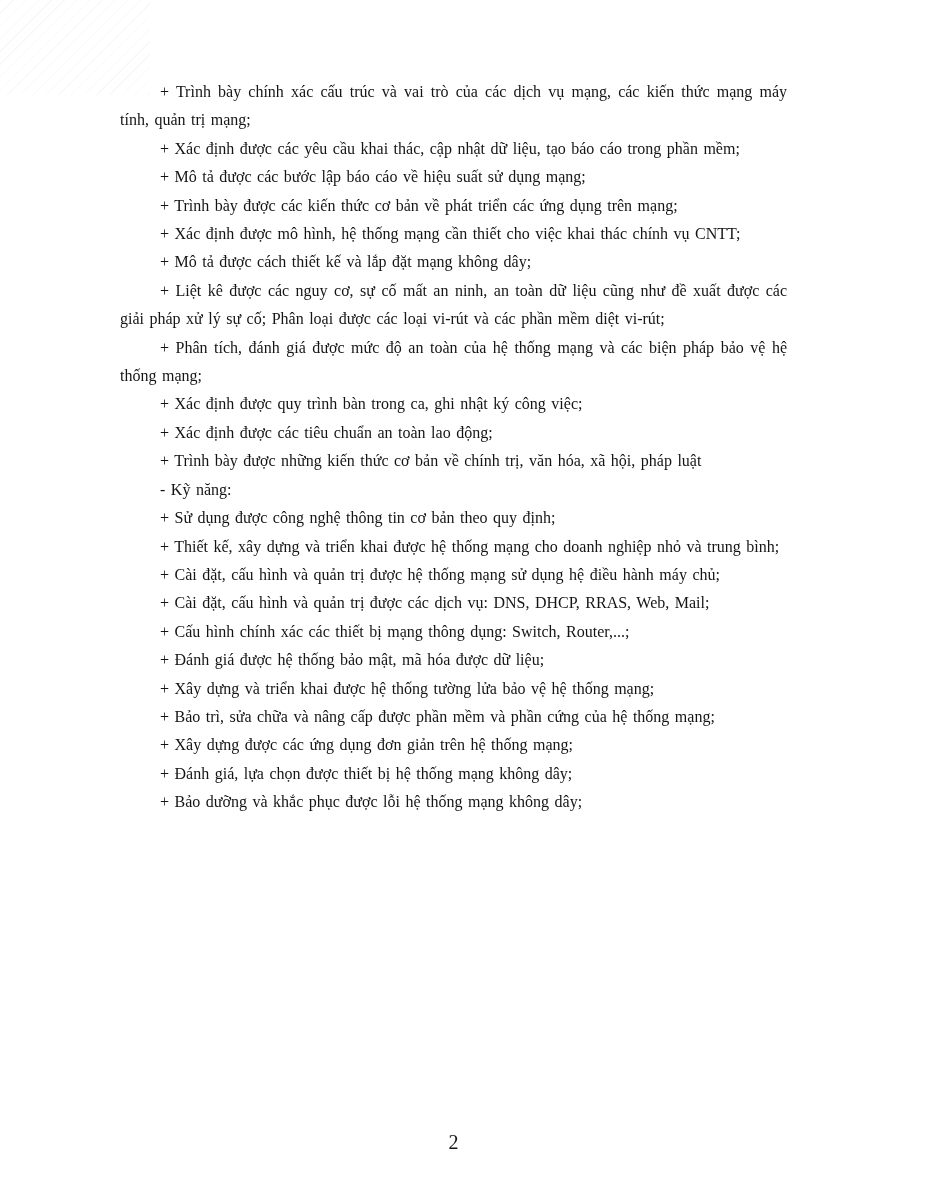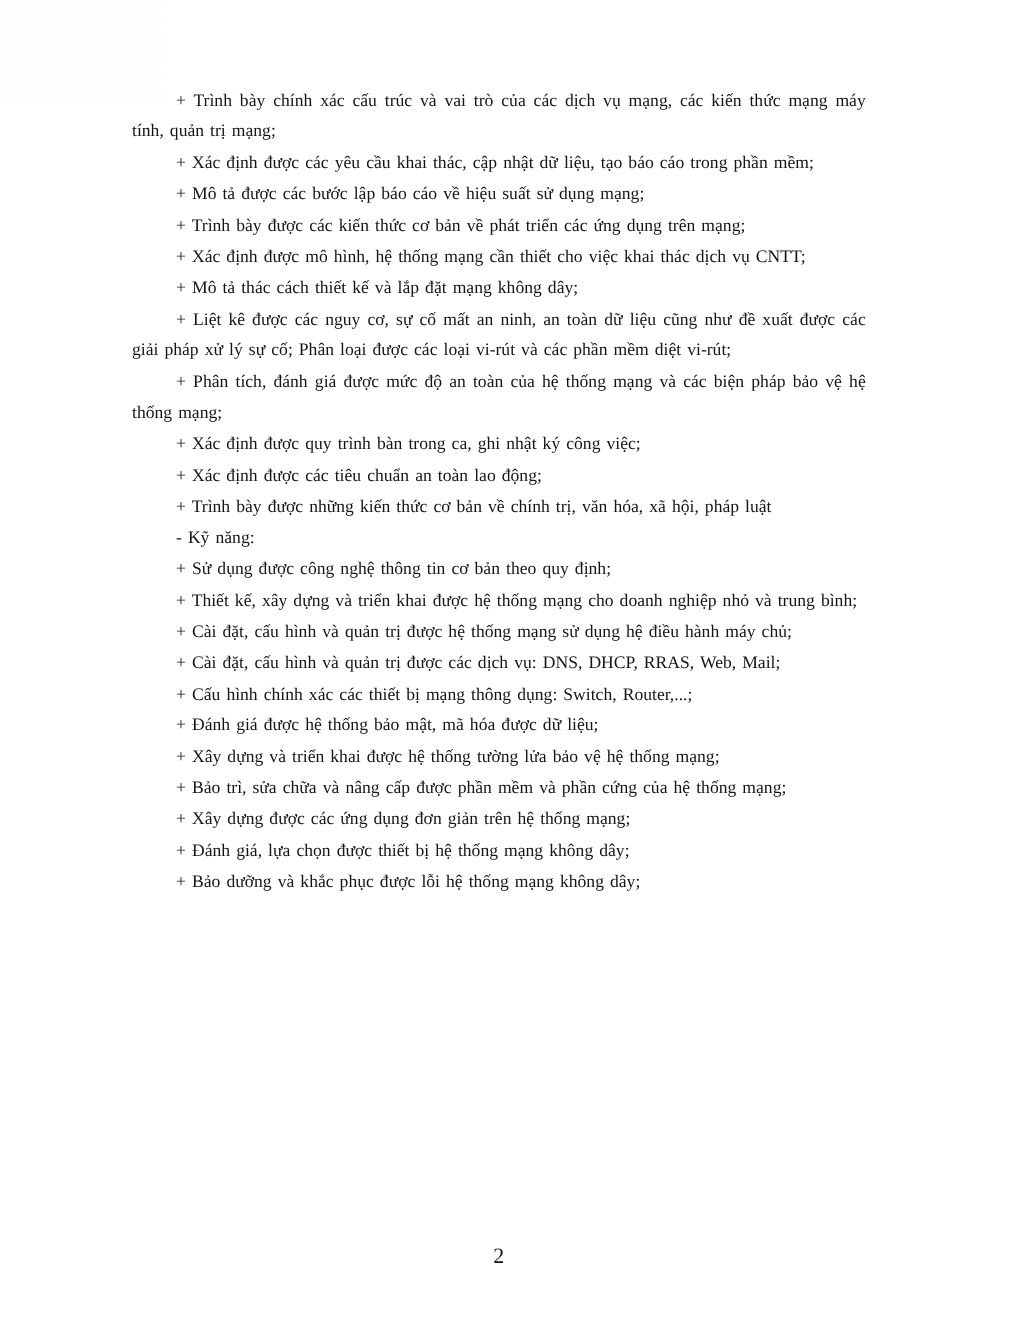--- a/index.html
+++ b/index.html
@@ -59,22 +59,22 @@
 </head>
 <body>
 
 <div class="scan-artifact"></div>
 
 <div class="page-content">
   <p>+ Trình bày chính xác cấu trúc và vai trò của các dịch vụ mạng, các kiến thức mạng máy tính, quản trị mạng;</p>
   <p>+ Xác định được các yêu cầu khai thác, cập nhật dữ liệu, tạo báo cáo trong phần mềm;</p>
   <p>+ Mô tả được các bước lập báo cáo về hiệu suất sử dụng mạng;</p>
   <p>+ Trình bày được các kiến thức cơ bản về phát triển các ứng dụng trên mạng;</p>
-  <p>+ Xác định được mô hình, hệ thống mạng cần thiết cho việc khai thác dịch vụ CNTT;</p>
-  <p>+ Mô tả thác cách thiết kế và lắp đặt mạng không dây;</p>
+  <p>+ Xác định được mô hình, hệ thống mạng cần thiết cho việc khai thác chính vụ CNTT;</p>
+  <p>+ Mô tả được cách thiết kế và lắp đặt mạng không dây;</p>
   <p>+ Liệt kê được các nguy cơ, sự cố mất an ninh, an toàn dữ liệu cũng như đề xuất được các giải pháp xử lý sự cố; Phân loại được các loại vi-rút và các phần mềm diệt vi-rút;</p>
   <p>+ Phân tích, đánh giá được mức độ an toàn của hệ thống mạng và các biện pháp bảo vệ hệ thống mạng;</p>
   <p>+ Xác định được quy trình bàn trong ca, ghi nhật ký công việc;</p>
   <p>+ Xác định được các tiêu chuẩn an toàn lao động;</p>
   <p>+ Trình bày được những kiến thức cơ bản về chính trị, văn hóa, xã hội, pháp luật</p>
   <p>- Kỹ năng:</p>
   <p>+ Sử dụng được công nghệ thông tin cơ bản theo quy định;</p>
   <p>+ Thiết kế, xây dựng và triển khai được hệ thống mạng cho doanh nghiệp nhỏ và trung bình;</p>
   <p>+ Cài đặt, cấu hình và quản trị được hệ thống mạng sử dụng hệ điều hành máy chủ;</p>
   <p>+ Cài đặt, cấu hình và quản trị được các dịch vụ: DNS, DHCP, RRAS, Web, Mail;</p>

